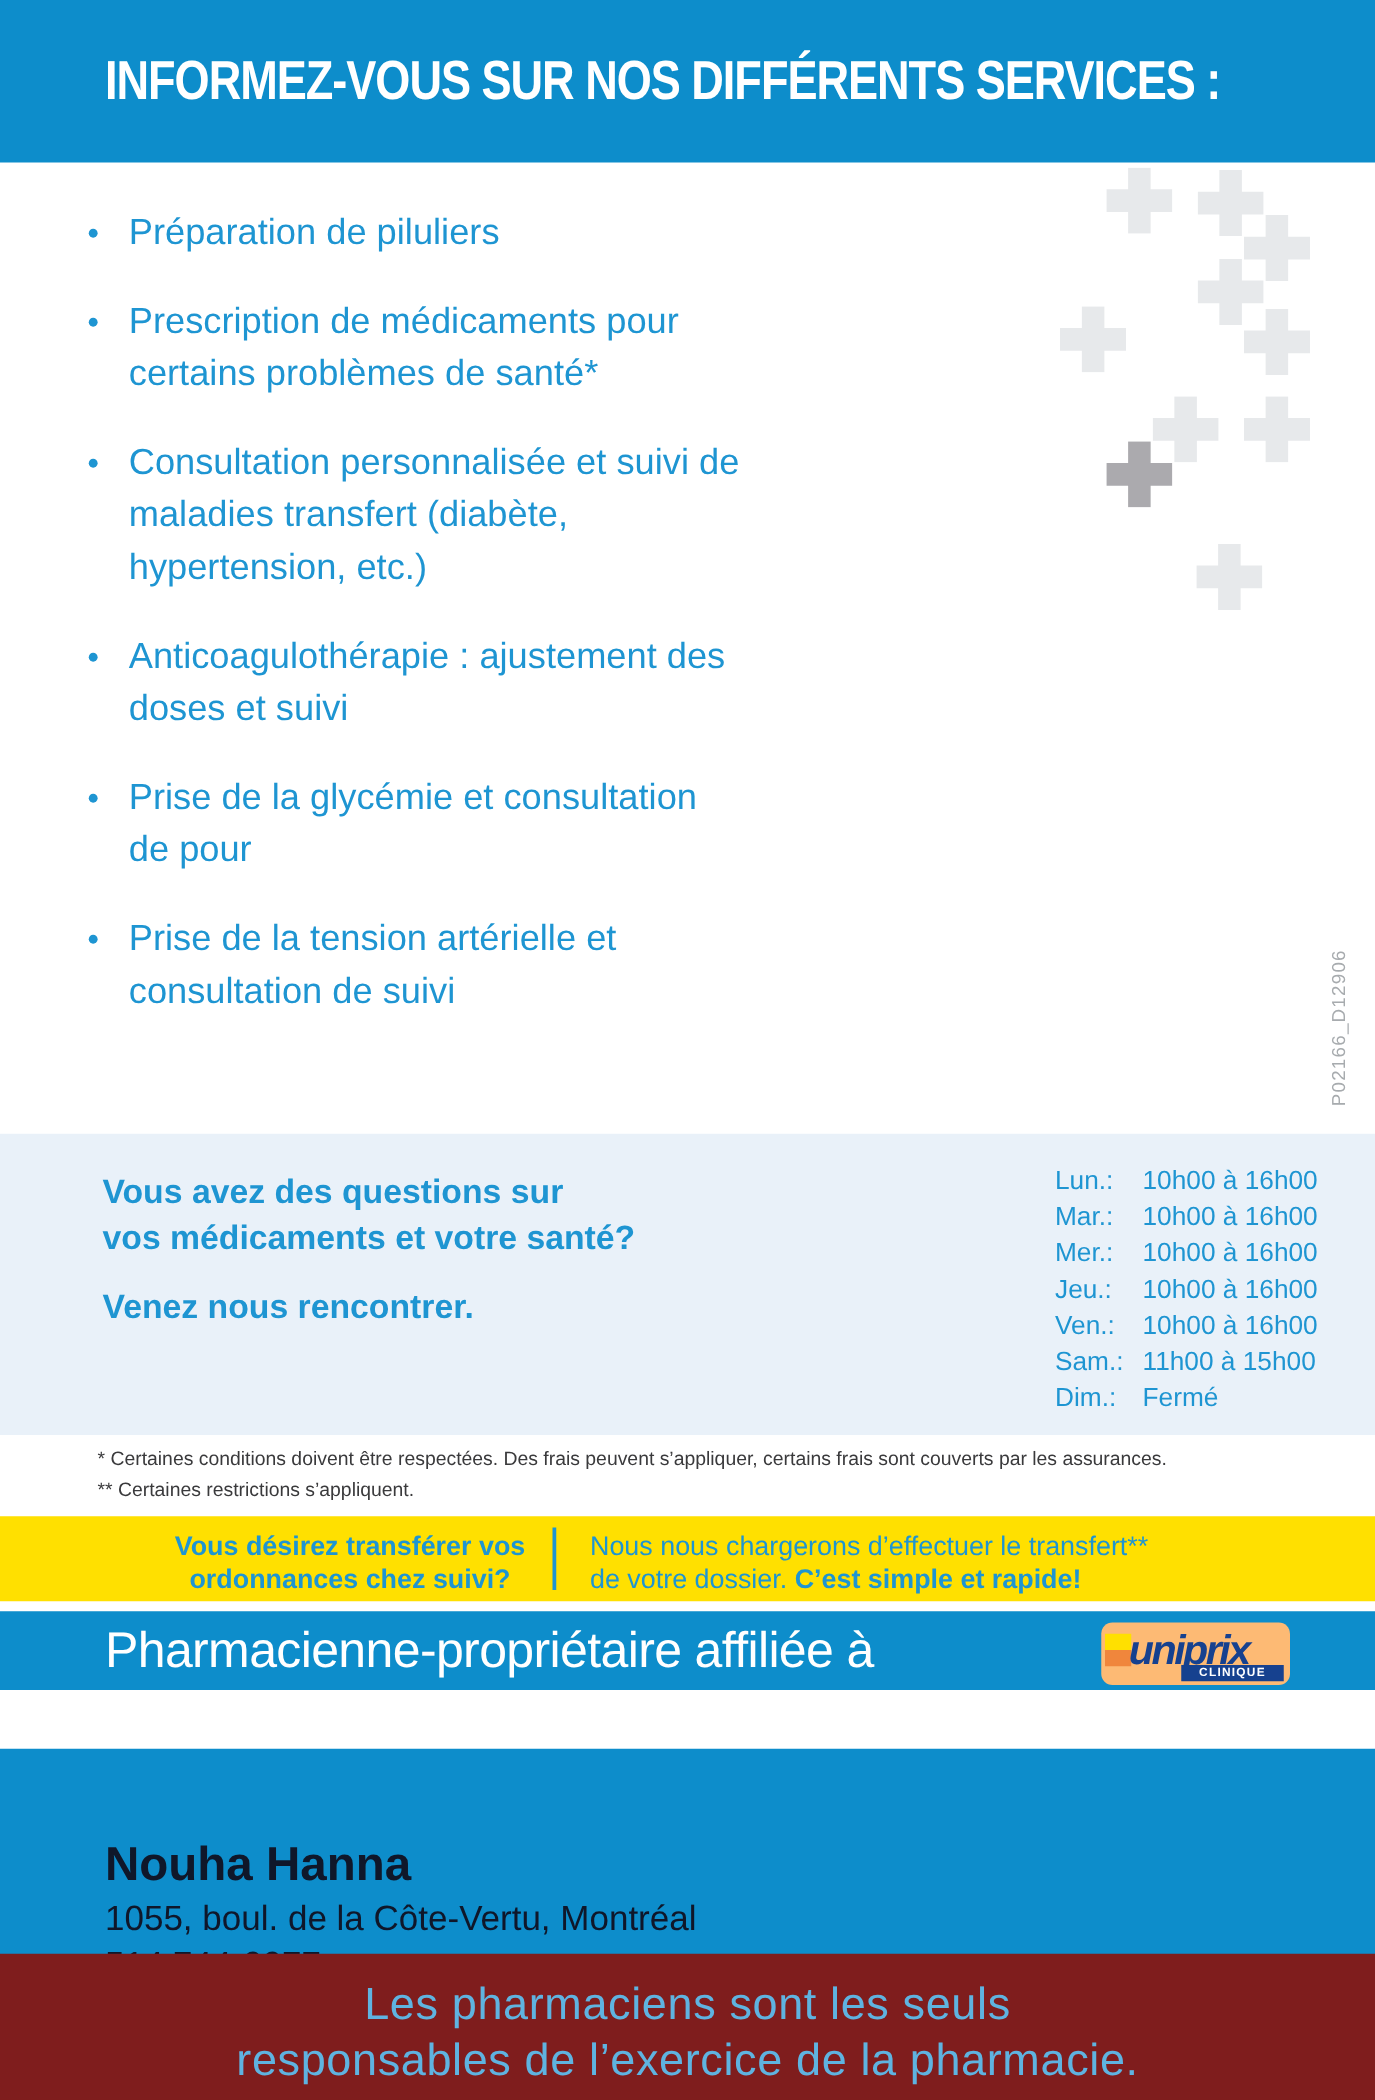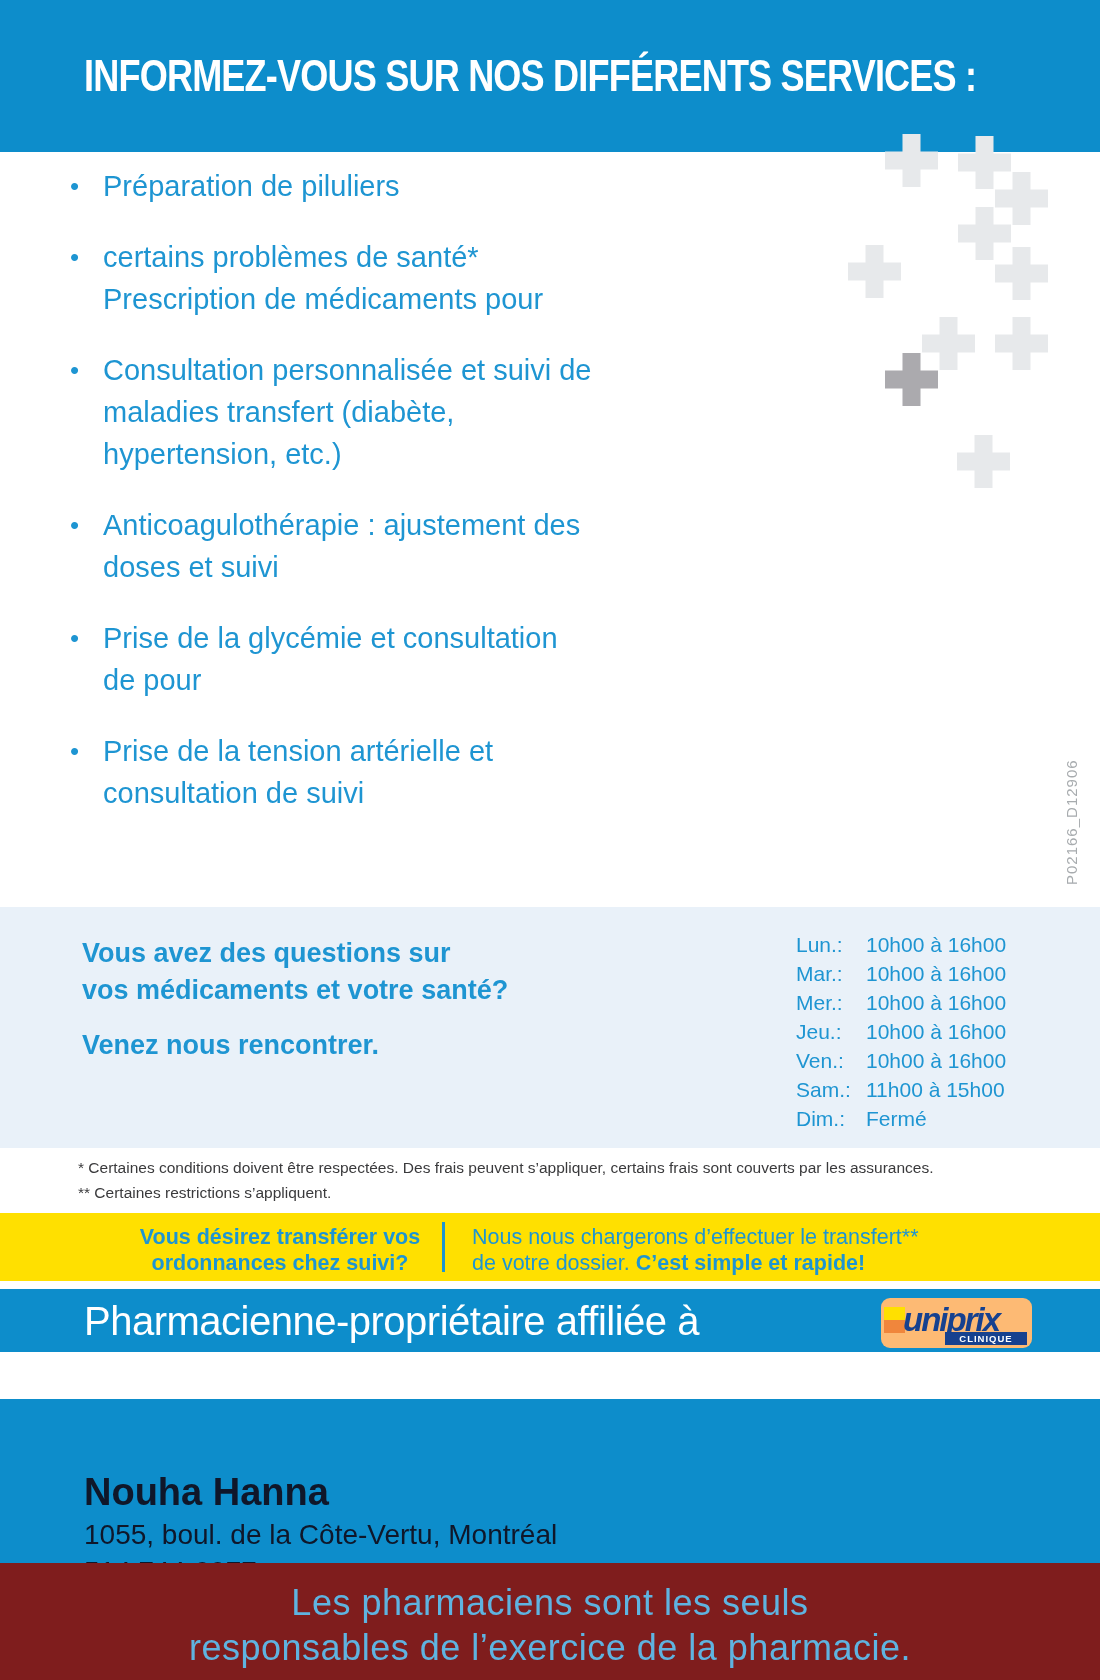--- a/index.html
+++ b/index.html
@@ -12,21 +12,21 @@
     --plus-dark:#abaaae;
     --uniprix-blue:#16418f;
     --uniprix-orange:#f0863c;
     --footer-blue:#5fb3e0;
   }
   *{margin:0;padding:0;box-sizing:border-box;}
   body{background:#888;font-family:"Liberation Sans","DejaVu Sans",sans-serif;}
   .page{position:relative;width:1100px;height:1680px;background:#ffffff;overflow:hidden;margin:0 auto;}
 
   
-  .header{position:absolute;left:0;top:0;width:1100px;height:152px;background:var(--blue);}
+  .header{position:absolute;left:0;top:0;width:1100px;height:130px;background:var(--blue);}
   .header h1{position:absolute;left:84px;top:50%;transform:translateY(-50%) scaleX(.82);transform-origin:left center;
     color:#fff;font-size:44px;font-weight:bold;letter-spacing:-1px;white-space:nowrap;}
 
   
   .plus{position:absolute;width:53px;height:53px;background:var(--plus-light);
     clip-path:polygon(33% 0,67% 0,67% 33%,100% 33%,100% 67%,67% 67%,67% 100%,33% 100%,33% 67%,0 67%,0 33%,33% 33%);}
   .plus.dark{background:var(--plus-dark);}
 
   
   .watermark{position:absolute;right:20px;top:715px;height:170px;writing-mode:vertical-rl;transform:rotate(180deg);
@@ -36,21 +36,21 @@
   .services{position:absolute;left:70px;top:165px;width:680px;}
   .service-item{display:flex;margin-bottom:29px;color:var(--text-blue);font-size:29px;line-height:42px;}
   .service-item .bullet{width:33px;flex:0 0 33px;font-size:26px;}
   .service-text div{white-space:nowrap;}
 
   
   .panel{position:absolute;left:0;top:907px;width:1100px;height:241px;background:var(--panel);}
   .questions-title{position:absolute;left:82px;top:28px;color:var(--text-blue);font-weight:bold;font-size:27px;line-height:37px;}
   .questions-cta{position:absolute;left:82px;top:123px;color:var(--text-blue);font-weight:bold;font-size:27px;}
   .hours{position:absolute;left:796px;top:26px;}
-  .hours-row{display:flex;height:29px;align-items:baseline;color:var(--text-blue);font-size:21px;}
+  .hours-row{display:flex;height:29px;align-items:baseline;color:var(--text-blue);font-size:21px;margin-left:48px;}
   .hours-day{width:70px;flex:0 0 70px;}
   .hours-time{white-space:nowrap;}
 
   
   .disclaimers{position:absolute;left:78px;top:1155px;color:var(--dark);font-size:15.5px;line-height:25px;}
 
   
   .transfer{position:absolute;left:0;top:1213px;width:1100px;height:68px;background:var(--yellow);}
   .transfer-left{position:absolute;left:115px;top:11px;width:330px;text-align:center;color:var(--text-blue);
     font-weight:bold;font-size:21.5px;line-height:26px;}
@@ -108,22 +108,22 @@
   <div class="services">
       <div class="service-item">
         <span class="bullet">•</span>
         <div class="service-text">
           <div>Préparation de piluliers</div>
         </div>
       </div>
       <div class="service-item">
         <span class="bullet">•</span>
         <div class="service-text">
+          <div>Prescription de médicaments pour</div>
           <div>certains problèmes de santé*</div>
-          <div>Prescription de médicaments pour</div>
         </div>
       </div>
       <div class="service-item">
         <span class="bullet">•</span>
         <div class="service-text">
           <div>Consultation personnalisée et suivi de</div>
           <div>maladies transfert (diabète,</div>
           <div>hypertension, etc.)</div>
         </div>
       </div>

